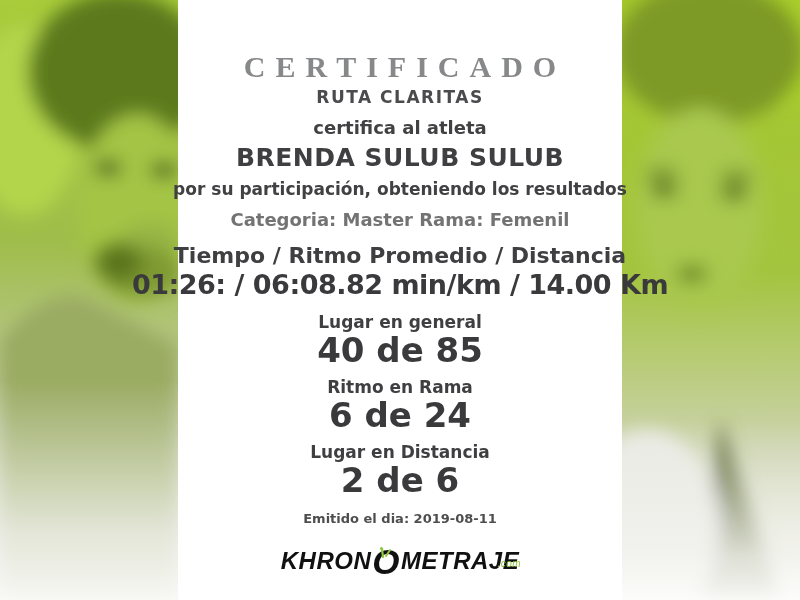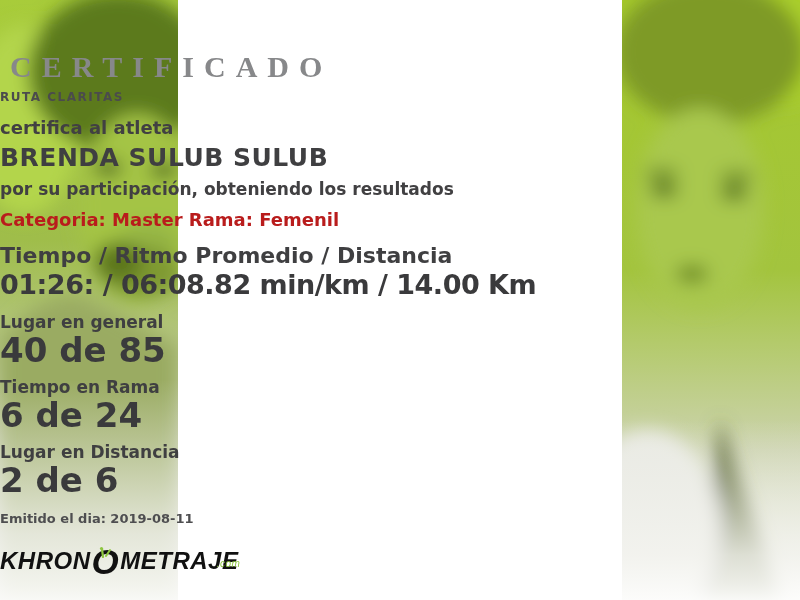--- a/index.html
+++ b/index.html
@@ -10,37 +10,37 @@
   }
   .certificate{position:relative;width:800px;height:600px;background:#ffffff;overflow:hidden;}
 
   
   .photo-panel{position:absolute;top:0;height:600px;width:178px;z-index:1;}
   .photo-panel svg{display:block;width:100%;height:100%;}
   .photo-left{left:0;}
   .photo-right{right:0;}
 
   
-  .content{position:absolute;left:0;top:0;width:800px;height:600px;z-index:2;}
+  .content{position:absolute;left:0;top:0;width:800px;height:600px;z-index:2;text-align:center;}
 
   .title{
     margin-top:50px;
     font-family:"Liberation Serif","DejaVu Serif",serif;
     font-size:30px;font-weight:700;color:#87888a;
     letter-spacing:10px;line-height:34px;
     padding-left:10px; 
   }
   .event-name{
-    margin-top:3px;font-size:12px;font-weight:700;color:#4b4b4d;
+    margin-top:3px;font-size:17px;font-weight:700;color:#4b4b4d;
     letter-spacing:1.5px;line-height:20px;
   }
   .intro-line{margin-top:11px;font-size:18px;font-weight:600;color:#414042;line-height:20px;}
   .athlete-name{margin-top:5px;font-size:25px;font-weight:700;color:#3f3f41;letter-spacing:0.5px;line-height:29px;}
   .participation-line{margin-top:7px;font-size:17px;font-weight:600;color:#414042;line-height:21px;}
-  .category-line{margin-top:9px;font-size:18px;font-weight:700;color:#b91c1c;line-height:22px;}
+  .category-line{margin-top:9px;font-size:18px;font-weight:700;color:#737373;line-height:22px;}
   .results-label{margin-top:15px;font-size:22px;font-weight:700;color:#3f3f41;line-height:20px;}
   .results-value{margin-top:3px;font-size:27px;font-weight:600;color:#3a3a3c;letter-spacing:-0.5px;line-height:32px;}
   .place-label{margin-top:11px;font-size:17px;font-weight:700;color:#3f3f41;line-height:20px;}
   .place-value{margin-top:2px;font-size:34px;font-weight:700;color:#3a3a3c;line-height:32px;}
   .issued-line{margin-top:15px;font-size:13px;font-weight:600;color:#4e4e50;line-height:16px;}
 
   
   .logo{margin-top:14px;display:inline-block;position:relative;
     font-family:"Liberation Sans","DejaVu Sans",sans-serif;
     font-style:italic;font-weight:800;color:#111111;
@@ -135,21 +135,21 @@
     <div class="intro-line">certifica al atleta</div>
     <div class="athlete-name">BRENDA SULUB SULUB</div>
     <div class="participation-line">por su participación, obteniendo los resultados</div>
     <div class="category-line">Categoria: Master Rama: Femenil</div>
     <div class="results-label">Tiempo / Ritmo Promedio / Distancia</div>
     <div class="results-value">01:26: / 06:08.82 min/km / 14.00 Km</div>
 
     <div class="place-label">Lugar en general</div>
     <div class="place-value">40 de 85</div>
 
-    <div class="place-label">Tiempo en Rama</div>
+    <div class="place-label">Ritmo en Rama</div>
     <div class="place-value">6 de 24</div>
 
     <div class="place-label">Lugar en Distancia</div>
     <div class="place-value">2 de 6</div>
 
     <div class="issued-line">Emitido el dia: 2019-08-11</div>
 
     <div class="logo">
       <span>KHRON</span><span class="logo-o"><span>O</span><svg class="logo-sprout" viewBox="0 0 16 12">
             <path d="M7 11 L6 3" stroke="#8dc63f" stroke-width="2.2" fill="none" stroke-linecap="round"></path>

